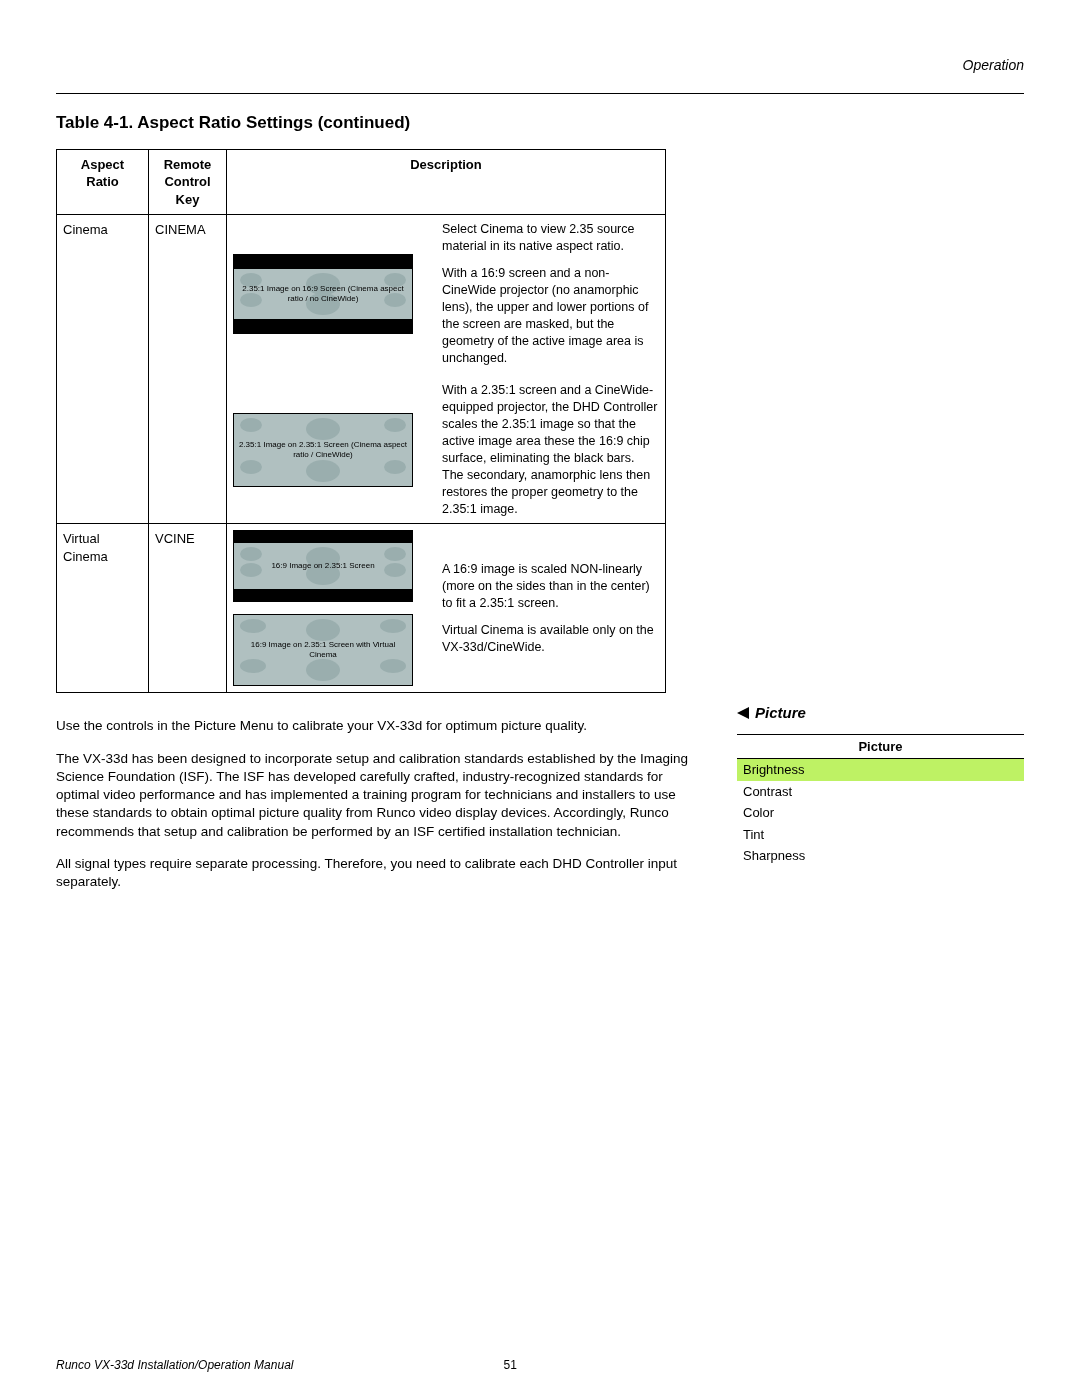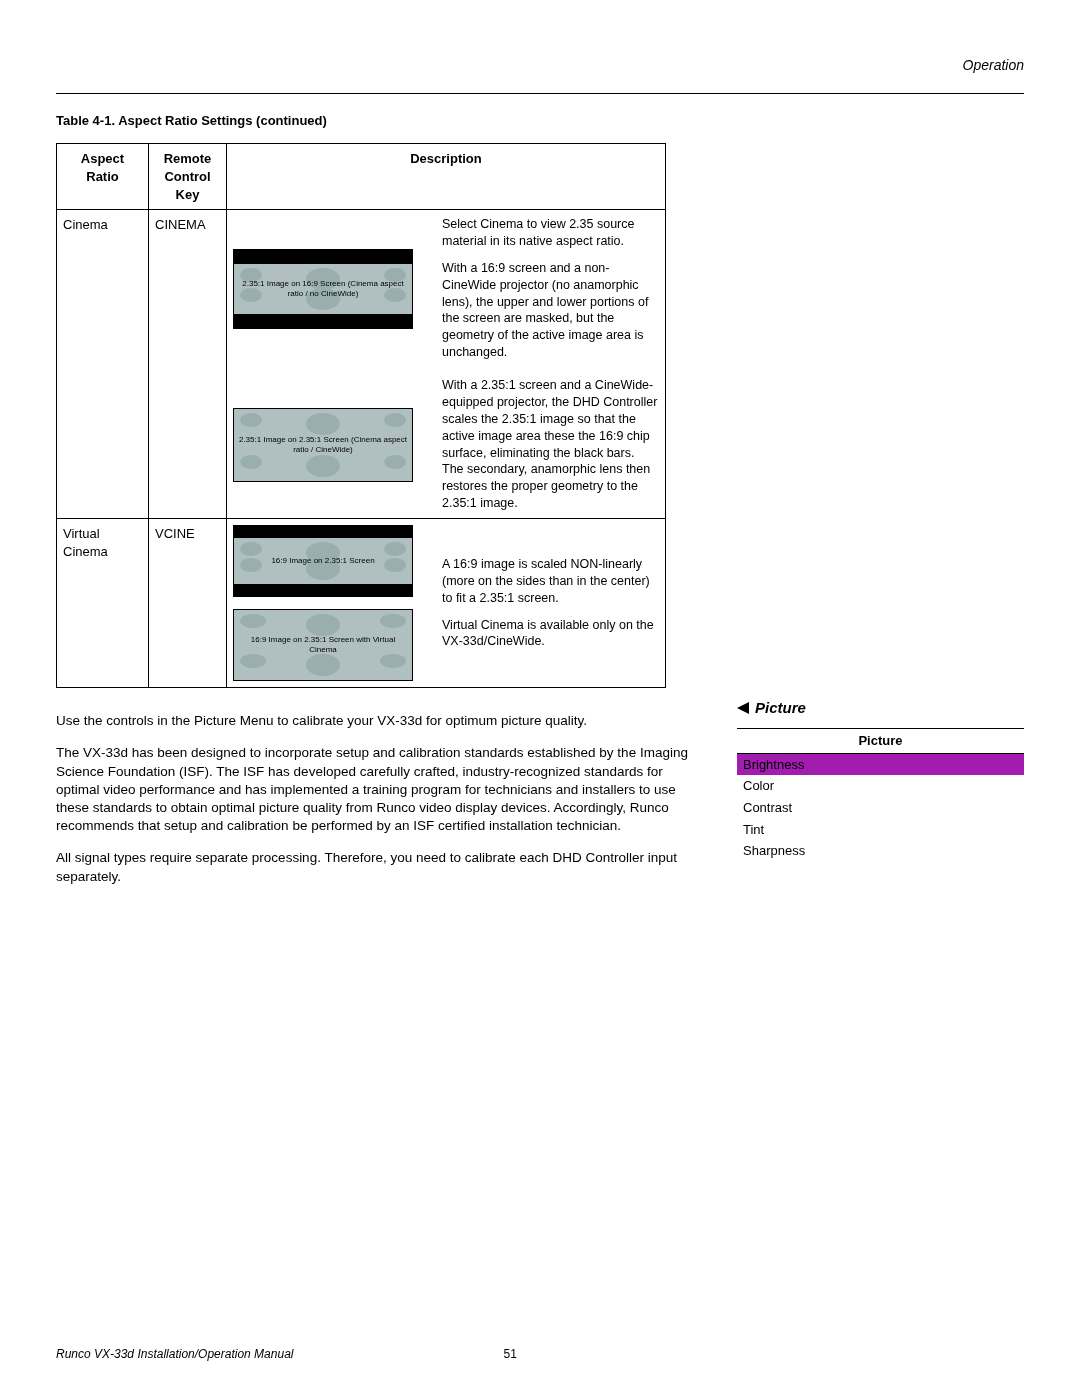--- a/index.html
+++ b/index.html
@@ -24,21 +24,21 @@
     font-size: 14px;
     margin-bottom: 18px;
   }
   .hr {
     border: none;
     border-top: 1px solid #000;
     margin: 0 0 18px 0;
   }
   .table-title {
     font-weight: bold;
-    font-size: 13px;
+    font-size: 17px;
     margin: 0 0 14px 0;
   }
   .columns {
     display: flex;
     gap: 22px;
     align-items: flex-start;
   }
   .left {
     flex: 0 0 610px;
   }
@@ -156,25 +156,25 @@
   table.picture th {
     border-top: 1px solid #000;
     border-bottom: 1px solid #000;
     text-align: center;
     font-weight: bold;
     padding: 3px;
   }
   table.picture td {
     padding: 2px 6px;
   }
-  .hl { background: #a21caf; }
+  .hl { background: #bef264; }
 
   .footer {
     position: absolute;
-    left: 56px; right: 56px; bottom: 35px;
+    left: 56px; right: 56px; bottom: 24px;
     font-size: 12px;
     font-style: italic;
     display: flex;
   }
   .footer .pn { margin-left: 210px; font-style: normal; }
 </style>
 </head>
 <body>
 
 <div class="page">
@@ -322,24 +322,24 @@
       <p class="callout tri">Picture</p>
       <table class="picture">
         <tbody>
             <tr>
               <th>Picture</th>
             </tr>
         <tr>
               <td class="hl">Brightness</td>
             </tr>
         <tr>
+              <td>Contrast</td>
+            </tr>
+        <tr>
               <td>Color</td>
-            </tr>
-        <tr>
-              <td>Contrast</td>
             </tr>
         <tr>
               <td>Tint</td>
             </tr>
         <tr>
               <td>Sharpness</td>
             </tr>
       </tbody>
         </table>
     </div>

